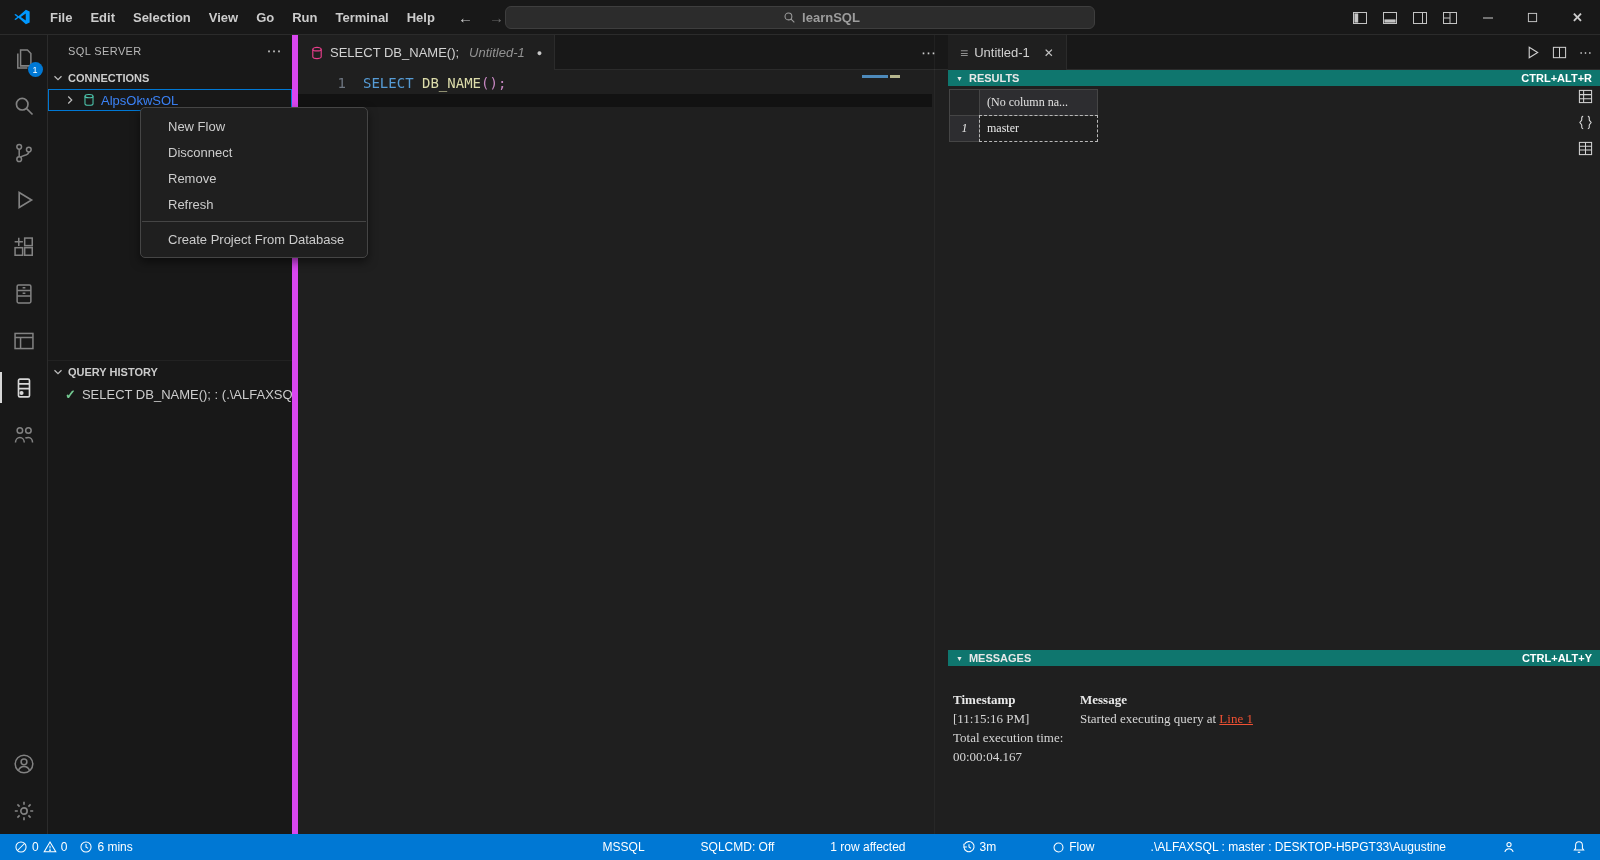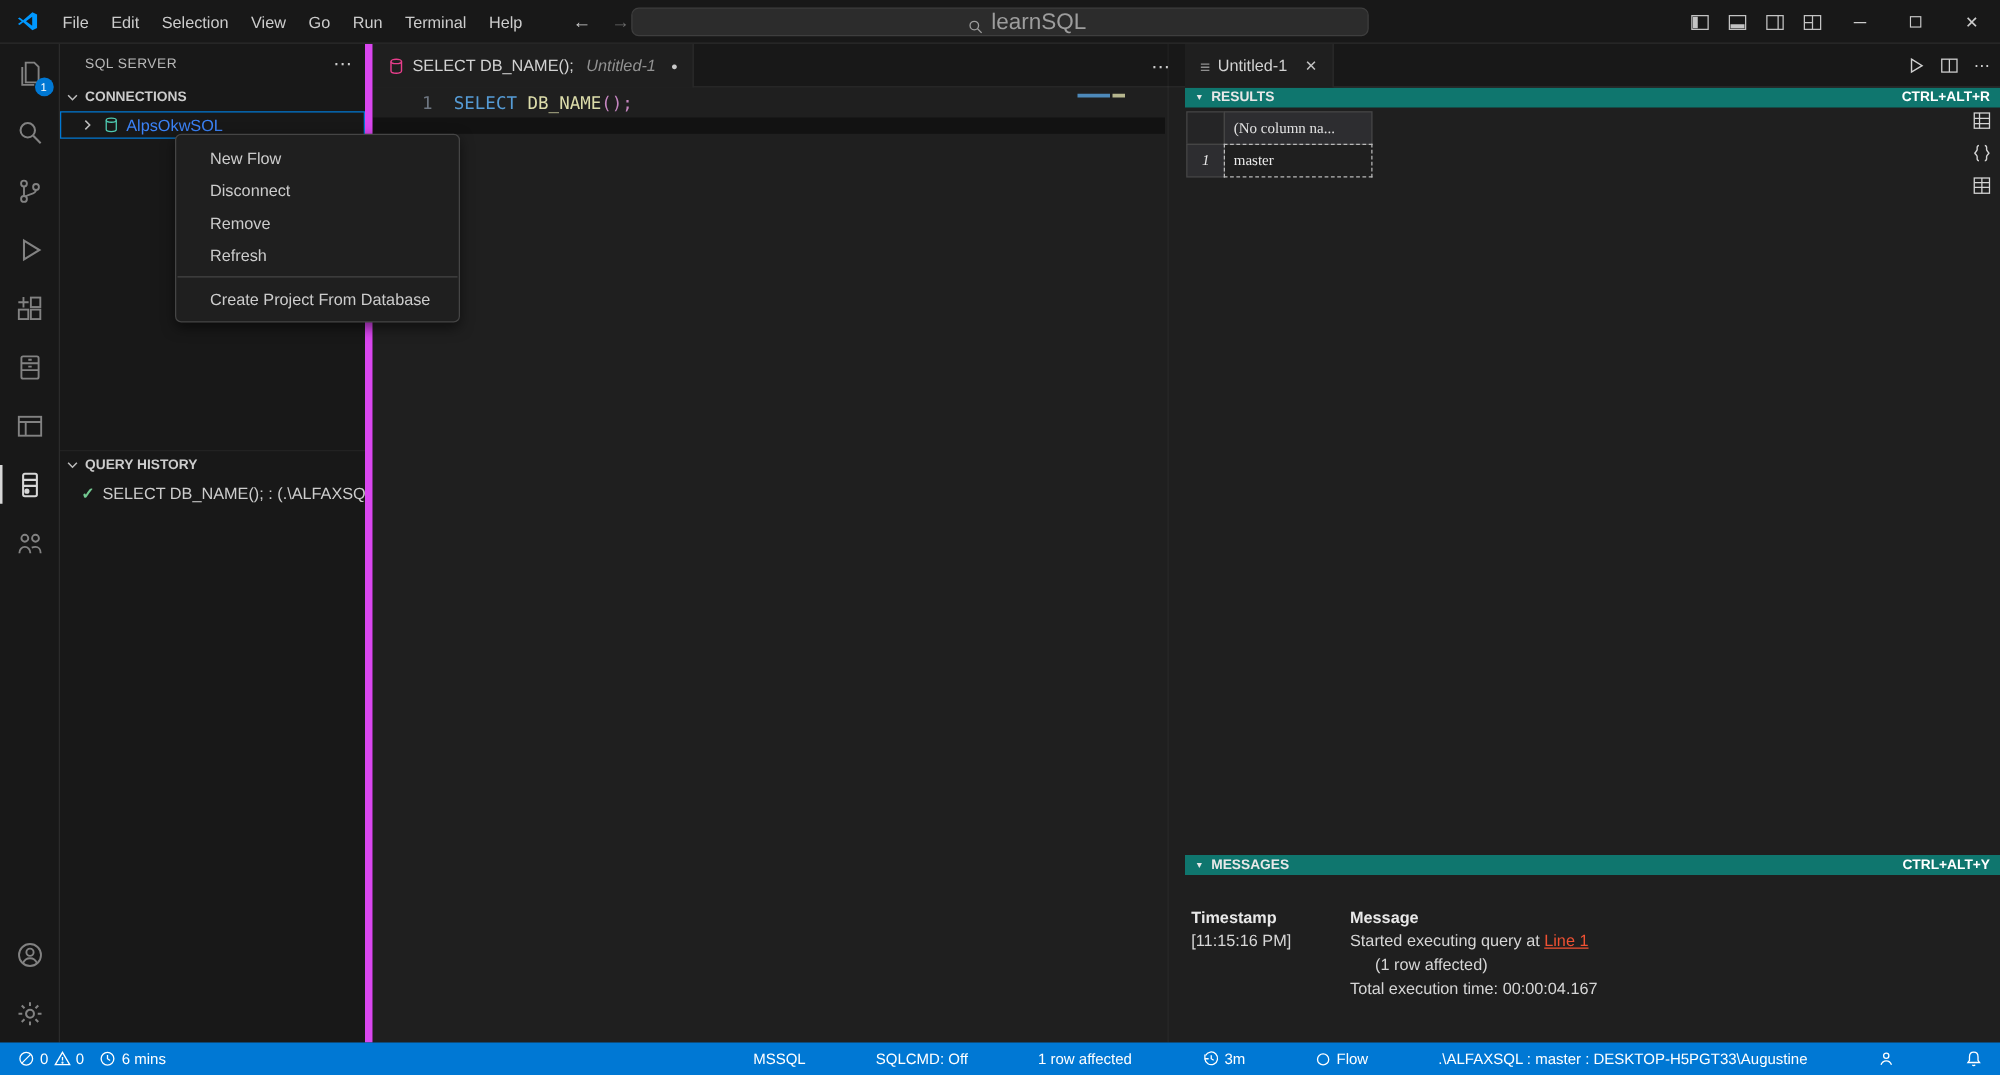--- a/index.html
+++ b/index.html
@@ -2,29 +2,29 @@
 <html><head>
 <meta charset="utf-8">
 <style>
   * { margin:0; padding:0; box-sizing:border-box; }
   html,body { width:1600px; height:860px; background:#1f1f1f; overflow:hidden; }
   body { font-family:"Liberation Sans",sans-serif; color:#cccccc; position:relative; font-size:13px; }
   svg { display:block; }
 
   
   .titlebar { position:absolute; top:0; left:0; width:1600px; height:35px; background:#181818;
-              border-bottom:1px solid #2b2b2b; display:flex; align-items:center; z-index:20; }
+              border-bottom:1px solid #2b2b2b; display:flex; align-items:center; z-index:20;font-weight:bold; }
   .vscode-logo { width:18px; height:18px; margin:0 10px 0 13px; }
   .menubar { display:flex; height:100%; align-items:center; }
   .menu-item { padding:0 9px; color:#cccccc; height:100%; display:flex; align-items:center; cursor:default; }
   .nav-arrows { position:absolute; left:458px; top:0; height:35px; display:flex; gap:16px; align-items:center; font-size:15px; }
   .nav-arrows .dim { color:#6a6a6a; }
   .command-center { position:absolute; left:50%; top:6px; transform:translateX(-50%); width:590px; height:23px;
-                    background:#2c2c2c; border:1px solid #3e3e3e; border-radius:6px; display:flex; align-items:flex-end;
-                    justify-content:center; gap:6px; color:#9d9d9d; font-size:18px;padding-left:43px; }
+                    background:#2c2c2c; border:1px solid #3e3e3e; border-radius:6px; display:flex; align-items:center;
+                    justify-content:center; gap:6px; color:#9d9d9d; font-size:13px;padding-left:43px; }
   .tb-right { position:absolute; right:0; top:0; height:35px; display:flex; align-items:center; }
   .tb-icon { width:30px; height:35px; display:flex; align-items:center; justify-content:center; color:#c3c3c3; }
   .win-btn { width:45px; height:35px; display:flex; align-items:center; justify-content:center; color:#cccccc; font-size:13px; }
 
   
   .activitybar { position:absolute; left:0; top:35px; width:48px; bottom:26px; background:#181818;
                  border-right:1px solid #2b2b2b; display:flex; flex-direction:column; align-items:center; z-index:5; }
   .ab-item { width:48px; height:47px; display:flex; align-items:center; justify-content:center; color:#828282; position:relative; }
   .ab-item.active { color:#d7d7d7; }
   .ab-item.active::before { content:""; position:absolute; left:0; top:8px; bottom:8px; width:2px; background:#d7d7d7; }
@@ -81,22 +81,22 @@
   .shortcut { margin-left:auto; font-size:11px; font-weight:bold; color:#ffffff; }
   .results-body { flex:1 1 auto; position:relative; overflow:hidden; }
   .grid { position:absolute; left:2px; top:4px; font-size:12px; }
   .grow { display:flex;font-family:Liberation Serif, serif; }
   .cell { height:27px; display:flex; align-items:center; padding:0 7px; border:1px solid #454545; margin:-1px 0 0 -1px; }
   .cell.corner { width:31px; background:#252526; }
   .cell.colhead { width:119px; background:#2d2d30; color:#e2e2e2; white-space:nowrap; overflow:hidden; }
   .cell.rownum { width:31px; background:#2d2d30; color:#e6e6e6; font-style:italic; justify-content:center; }
   .cell.value { width:119px; color:#eaeaea; border:1px dashed #b9b9b9; }
   .save-icons { position:absolute; right:7px; top:3px; display:flex; flex-direction:column; gap:11px; color:#d4d4d4; }
-  .messages-body { flex:none; height:134px; padding:24px 0 0 5px; font-size:13px; color:#d6d6d6;
-                   display:grid; grid-template-columns:127px 1fr; align-content:start; line-height:19px; }
+  .messages-body { flex:none; height:168px; padding:24px 0 0 5px; font-size:13px; color:#d6d6d6;
+                   display:grid; grid-template-columns:127px 1fr; align-content:start; line-height:19px;font-family:Liberation Serif, serif; }
   .bold { font-weight:bold; color:#e8e8e8; }
   .indent { padding-left:20px; }
   .link { color:#f05133; text-decoration:underline; cursor:pointer; }
 
   
   .statusbar { position:absolute; left:0; right:0; bottom:0; height:26px; background:#0078d4; display:flex; align-items:center;
                color:#ffffff; font-size:12px; padding:0 8px; z-index:20; }
   .sb-item { display:flex; align-items:center; gap:4px; padding:0 6px; height:100%; white-space:nowrap; }
   .sb-right { margin-left:auto; display:flex; align-items:flex-start;gap:44px; }
 </style>
@@ -418,21 +418,20 @@
       <span>MESSAGES</span>
       <span class="shortcut">CTRL+ALT+Y</span>
     </div>
 
     <div class="messages-body">
       <div class="bold">Timestamp</div>
       <div class="bold">Message</div>
       <div>[11:15:16 PM]</div>
       <div><span>Started executing query at </span><span class="link">Line 1</span></div>
       <div></div>
-      <div class="indent">(1 row affected)</div>
       <div></div>
       <div>Total execution time: 00:00:04.167</div>
     </div>
   </section>
 
   <footer class="statusbar">
     <div class="sb-item">
       <span>
         <svg viewBox="0 0 16 16" width="14" height="14" fill="none" stroke="#fff" stroke-width="1.2">
             <circle cx="8" cy="8" r="5.8"></circle>

